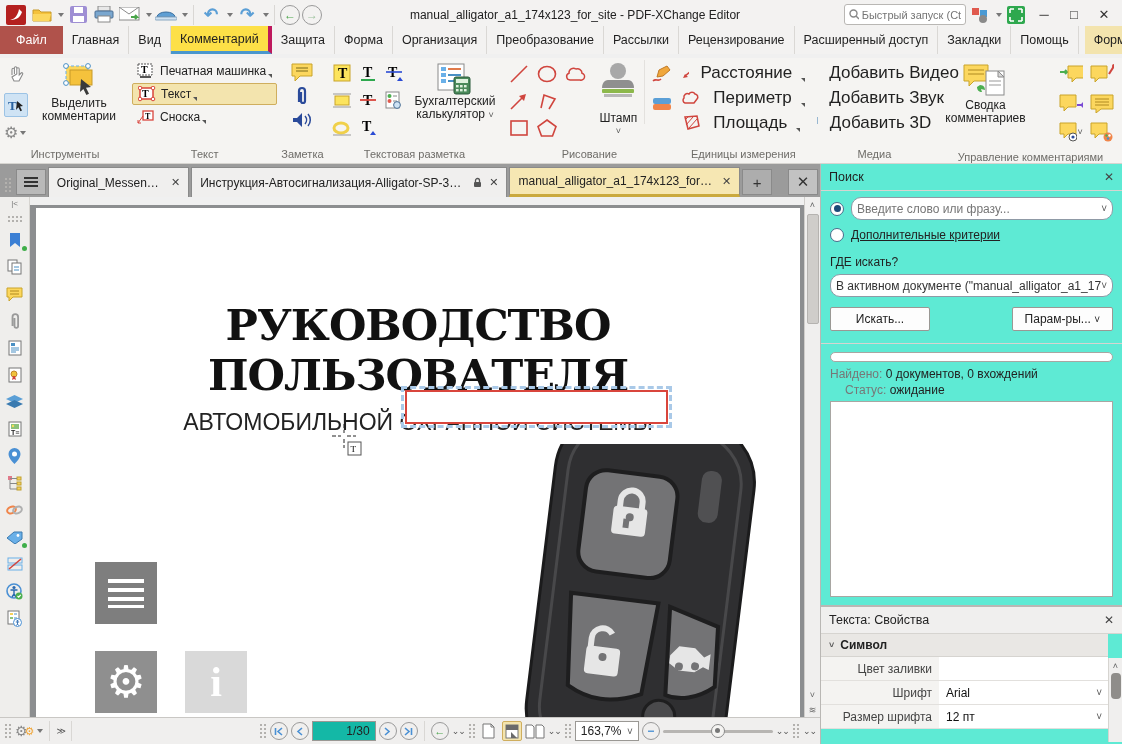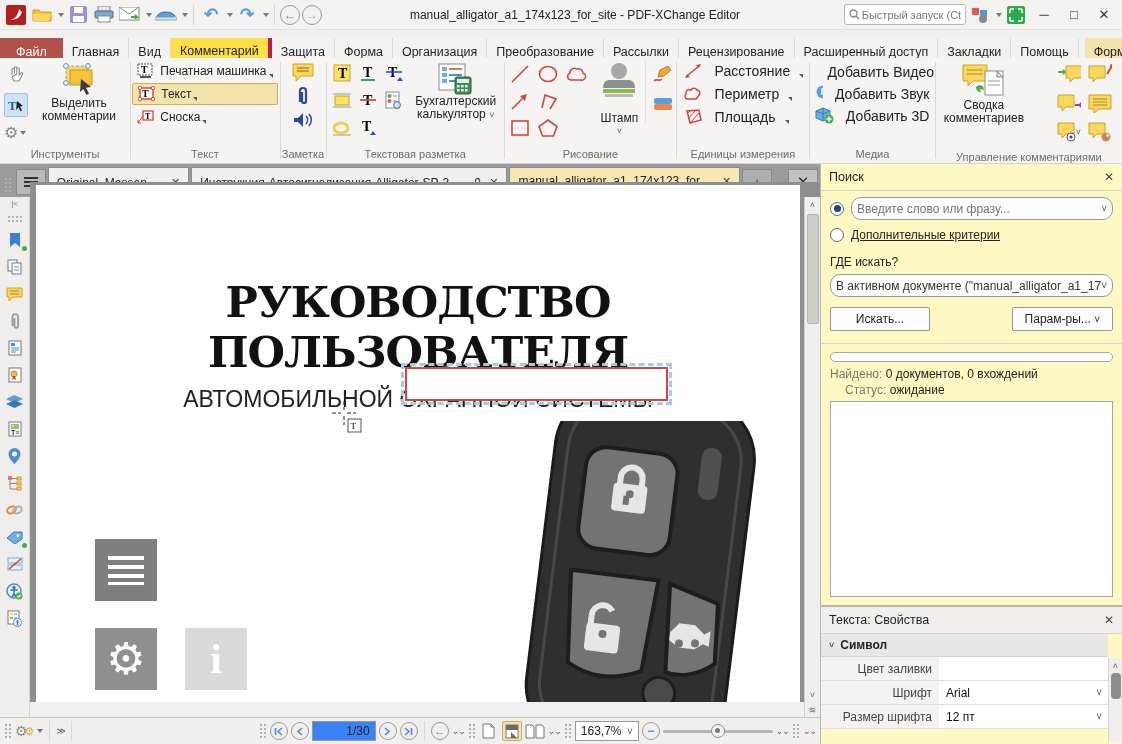--- a/index.html
+++ b/index.html
@@ -12,61 +12,61 @@
   #titlebar{top:0;left:0;width:1122px;height:30px;background:#f3f2f1;display:flex;align-items:center;gap:2px;padding:0 4px;border-bottom:1px solid #e3e1de}
   .qat{width:24px;height:24px;display:flex;align-items:center;justify-content:center}
   .dd{width:0;height:0;border-left:3px solid transparent;border-right:3px solid transparent;border-top:4px solid #777;margin-left:2px}
   .qsep{width:1px;height:20px;background:#d9d7d4;margin:0 3px}
   .navcirc{width:20px;height:20px;border:1px solid #9a9a9a;border-radius:50%;display:flex;align-items:center;justify-content:center;font-size:12px}
   #win-title{flex:0 0 auto;margin:0 14px 0 28px;font-size:12px;color:#222;white-space:nowrap}
   #quick-search{width:122px;height:21px;border:1px solid #b9b7b4;border-radius:3px;background:#fff;display:flex;align-items:center;padding:0 4px;gap:3px}
   #quick-search input{border:none;outline:none;width:100%;font-size:11px;color:#888;font-family:"Liberation Sans",sans-serif}
   .winbtn{width:28px;height:24px;display:flex;align-items:center;justify-content:center;font-size:13px;color:#333}
   
-  #tabrow{top:38px;left:0;width:1122px;height:28px;background:#f3f2f1;display:flex;align-items:stretch}
+  #tabrow{top:26px;left:0;width:1122px;height:28px;background:#f3f2f1;display:flex;align-items:stretch}
   .rtab{padding:0 9px;display:flex;align-items:center;font-size:12.5px;color:#1f1f1f;border-right:1px solid #dad8d5;white-space:nowrap}
   .rtab.file{background:#b0524b;color:#fff;border-right:none;padding:0 16px}
   .rtab.active{background:#fde047;border-bottom:3px solid #4a97cd;border-right:4px solid #be185d}
   .rtab.format{background:#f3e4ae;margin-left:6px}
   
   #ribbon{top:58px;left:0;width:1122px;height:106px;background:#f5f4f2;border-bottom:1px solid #d6d4d0;display:flex}
   .rgroup{display:flex;flex-direction:column;padding:2px 2px 0 2px}
   .rbody{flex:1;display:flex;align-items:flex-start}
   .rlabel{height:16px;text-align:center;font-size:11px;color:#6e6c68;line-height:14px}
   .rsep{width:1px;background:#dbd9d5;margin:4px 0}
   .bigbtn{display:flex;flex-direction:column;align-items:center;justify-content:flex-start;padding:3px 6px;text-align:center;font-size:12px;line-height:13px;color:#222}
   .smallcol{display:flex;flex-direction:column;justify-content:space-between;height:84px;padding:2px}
   .ibtn{width:24px;height:24px;display:flex;align-items:center;justify-content:center}
   .trow{display:flex;align-items:center;gap:5px;padding:2px 5px;margin:1px 0;font-size:12px;white-space:nowrap}
   .trow.hl{background:#f3e4ae;border:1px solid #cfae5e;border-radius:2px}
   .mgrid{display:grid;grid-template-columns:repeat(3,25px);grid-auto-rows:26px;gap:1px;padding:2px}
   .mgrid .ibtn{width:24px;height:24px}
-  .mrow{display:flex;align-items:flex-end;gap:12px;padding:2.5px 4px;font-size:14px;white-space:nowrap}
+  .mrow{display:flex;align-items:flex-start;gap:12px;padding:2.5px 4px;font-size:17px;white-space:nowrap}
   .corner{width:0;height:0;border-left:4px solid transparent;border-top:4px solid #555;align-self:flex-end;margin:0 0 1px -3px}
   
   #doctabs{top:164px;left:0;width:820px;height:33px;background:#9b9b9b;display:flex;align-items:flex-end;padding:3px 2px 0 2px;gap:2px}
   .dtab{height:30px;display:flex;align-items:center;gap:6px;padding:0 8px;background:#f0efee;border:1px solid #8a8a8a;border-bottom:none;font-size:12px;white-space:nowrap;overflow:hidden}
   .dtab.active{background:#f6e7b3;border-bottom:3px solid #caa93e}
   .dtab .x{color:#444;font-size:11px;margin-left:2px}
   .sqbtn{width:30px;height:26px;background:#b9b9b9;border:1px solid #8a8a8a;display:flex;align-items:center;justify-content:center;font-size:15px;color:#333;margin-bottom:2px}
   
   #leftbar{top:197px;left:0;width:30px;height:520px;background:#efeeec;border-right:1px solid #d6d4d0;display:flex;flex-direction:column;align-items:center;padding-top:2px;gap:7px}
   .sbicon{width:20px;height:20px;display:flex;align-items:center;justify-content:center;position:relative}
   .gdot{position:absolute;right:-2px;bottom:-1px;width:5px;height:5px;border-radius:50%;background:#3fae49}
-  #canvas{top:182px;left:30px;width:896px;height:520px;background:#8c8e90;overflow:hidden}
+  #canvas{top:205px;left:30px;width:896px;height:520px;background:#8c8e90;overflow:hidden}
   #page{position:absolute;left:6px;top:3px;width:764px;height:517px;background:#fff;overflow:hidden}
   #doc-title{margin-top:92px;text-align:center;font-family:"DejaVu Serif",serif;font-weight:bold;font-size:43px;letter-spacing:-1px;color:#111}
   #doc-subtitle{margin-top:9px;text-align:center;font-family:"Liberation Sans",sans-serif;font-size:23px;color:#222}
   #anno-box{position:absolute;left:369px;top:182px;width:263px;height:34px;background:#fff;border:2.5px solid #d9453c;outline:3px dashed #a9c9e8;outline-offset:1px}
   .docsq{position:absolute;width:62px;height:62px;display:flex;align-items:center;justify-content:center}
   #vscroll{top:197px;left:804px;width:16px;height:520px;background:#f0efee;border-left:1px solid #d0cecb;display:flex;flex-direction:column;align-items:center}
   #vthumb{width:12px;height:110px;background:#cfcdca;border:1px solid #b5b3b0;margin-top:2px;border-radius:2px}
   .scrbtn{width:14px;height:15px;display:flex;align-items:center;justify-content:center;color:#666;font-size:9px}
   
-  #rightpanel{top:164px;left:820px;width:302px;height:580px;background:#fef9c3;border-left:1px solid #b9b7b4}
+  #rightpanel{top:164px;left:820px;width:302px;height:580px;background:#5eead4;border-left:1px solid #b9b7b4}
   .phdr{height:27px;display:flex;align-items:center;padding:0 8px;font-size:12.5px;color:#222;border-bottom:1px solid #d6d4d0}
   .phdr .x{margin-left:auto;font-size:12px;color:#444}
   .srow{padding:0 9px;font-size:12px;color:#222}
   .combo{height:23px;background:#fff;border:1px solid #8f9aa6;border-radius:10px;display:flex;align-items:center;padding:0 5px;font-size:12px;color:#333;white-space:nowrap;overflow:hidden}
   .combo .cdd{margin-left:auto;color:#555;font-size:10px}
   .radio{width:14px;height:14px;border:1px solid #4a6b8a;border-radius:50%;background:#fff;display:inline-flex;align-items:center;justify-content:center;flex:0 0 auto}
   .radio.on::after{content:"";width:7px;height:7px;border-radius:50%;background:#1b4a78}
   .btn{height:24px;background:#fdfdfd;border:1px solid #9a9894;border-radius:2px;display:inline-flex;align-items:center;justify-content:center;padding:0 12px;font-size:12px;color:#222}
   #progress{height:10px;border:1px solid #a8a6a2;border-radius:6px;background:#fff;margin:0 9px}
   #results-box{margin:4px 9px;height:196px;background:#fff;border:1px solid #a8a6a2}
@@ -74,21 +74,21 @@
   .prow{display:flex;align-items:stretch;border-bottom:1px solid #e2e0dd;background:#fff;height:24px}
   .plab{width:118px;background:#f4f3f1;color:#444;display:flex;align-items:center;justify-content:flex-end;padding-right:7px;font-size:12px}
   .pval{flex:1;display:flex;align-items:center;padding-left:7px;font-size:12px;color:#111;gap:5px}
   .pval .cdd{margin-left:auto;margin-right:6px;color:#555;font-size:10px}
   .swatch{width:15px;height:15px;background:#000;border:1px solid #888}
   #props-scroll{position:absolute;right:0;top:51px;width:14px;bottom:0;background:#f0efee;border-left:1px solid #d6d4d0;display:flex;flex-direction:column;align-items:center}
   
   #statusbar{top:717px;left:0;width:820px;height:27px;background:#f0efee;border-top:1px solid #c9c7c4;display:flex;align-items:center;padding:0 4px;gap:3px}
   .grip{width:8px;height:16px;background-image:radial-gradient(#b3b1ae 1px,transparent 1px);background-size:4px 4px}
   .chev{color:#555;font-size:9px;letter-spacing:-1px}
-  #page-box{width:64px;height:20px;background:#3b82f6;border:1px solid #9a9894;display:flex;align-items:center;justify-content:flex-end;padding:0 5px;font-size:12px}
+  #page-box{width:64px;height:20px;background:#14b8a6;border:1px solid #9a9894;display:flex;align-items:center;justify-content:flex-end;padding:0 5px;font-size:12px}
   #zoom-box{width:64px;height:20px;background:#fff;border:1px solid #9a9894;display:flex;align-items:center;padding:0 5px;font-size:12px}
   .pgicon{width:20px;height:20px;display:flex;align-items:center;justify-content:center}
   .pgicon.sel{background:#f3e4ae;border:1px solid #cfae5e;border-radius:2px}
   #zslider{width:110px;height:3px;background:#b7b5b2;border-radius:2px;position:relative}
   #zthumb{position:absolute;left:48px;top:-6px;width:14px;height:14px;border-radius:50%;background:#f5f4f2;border:1px solid #8a8a8a;display:flex;align-items:center;justify-content:center}
   #zthumb::after{content:"";width:5px;height:5px;border-radius:50%;background:#777}
   .ylabel2{font-size:12px;line-height:13px;text-align:center}
 </style>
 </head>
 <body>

